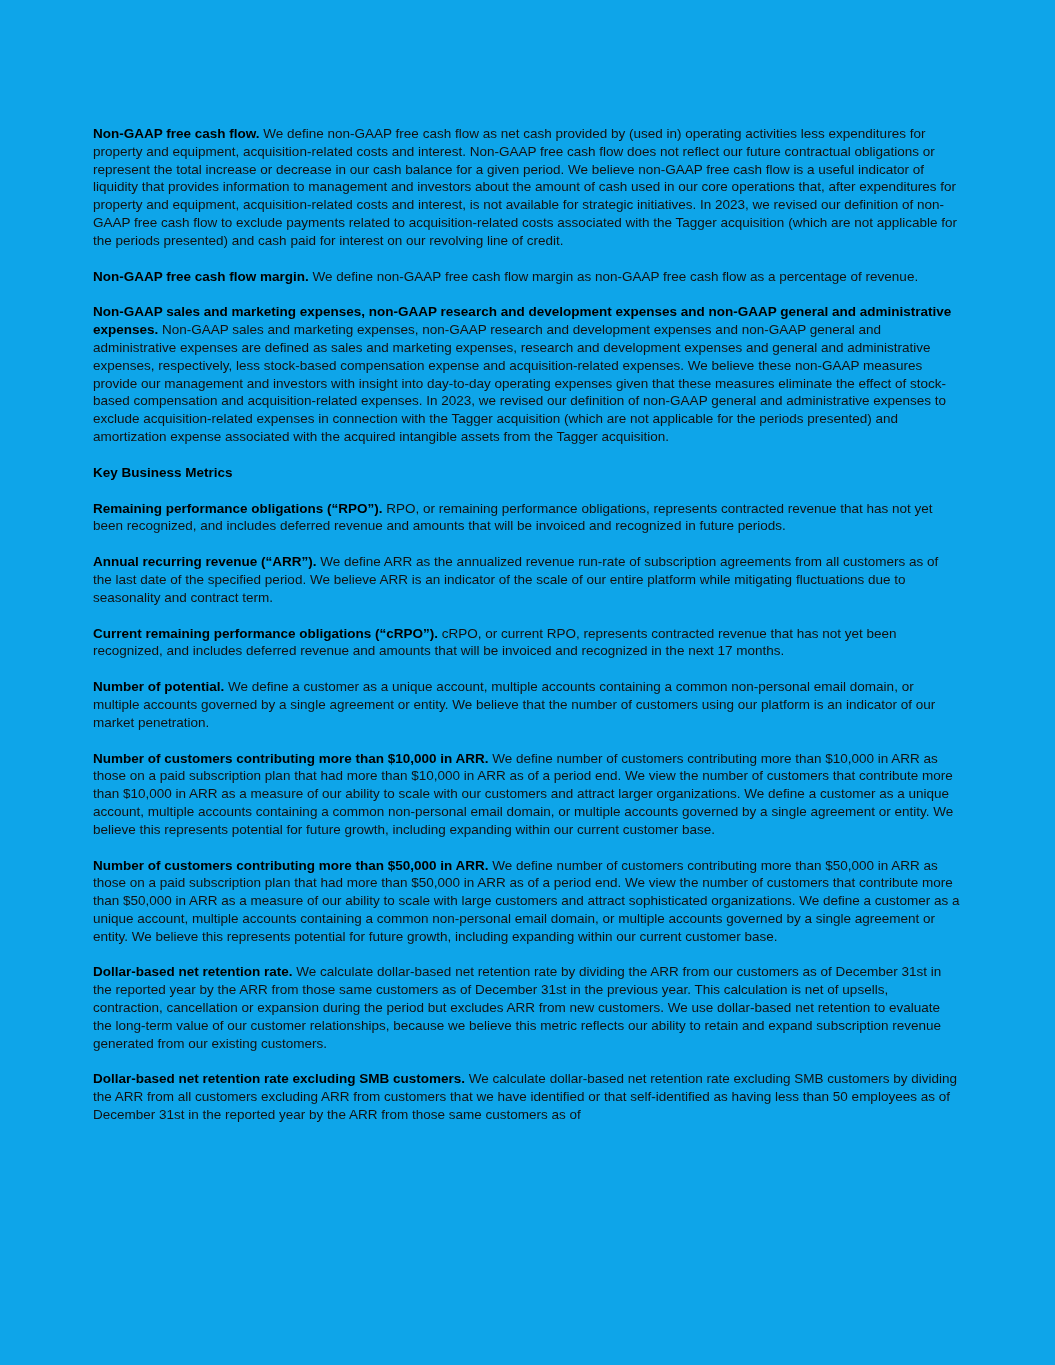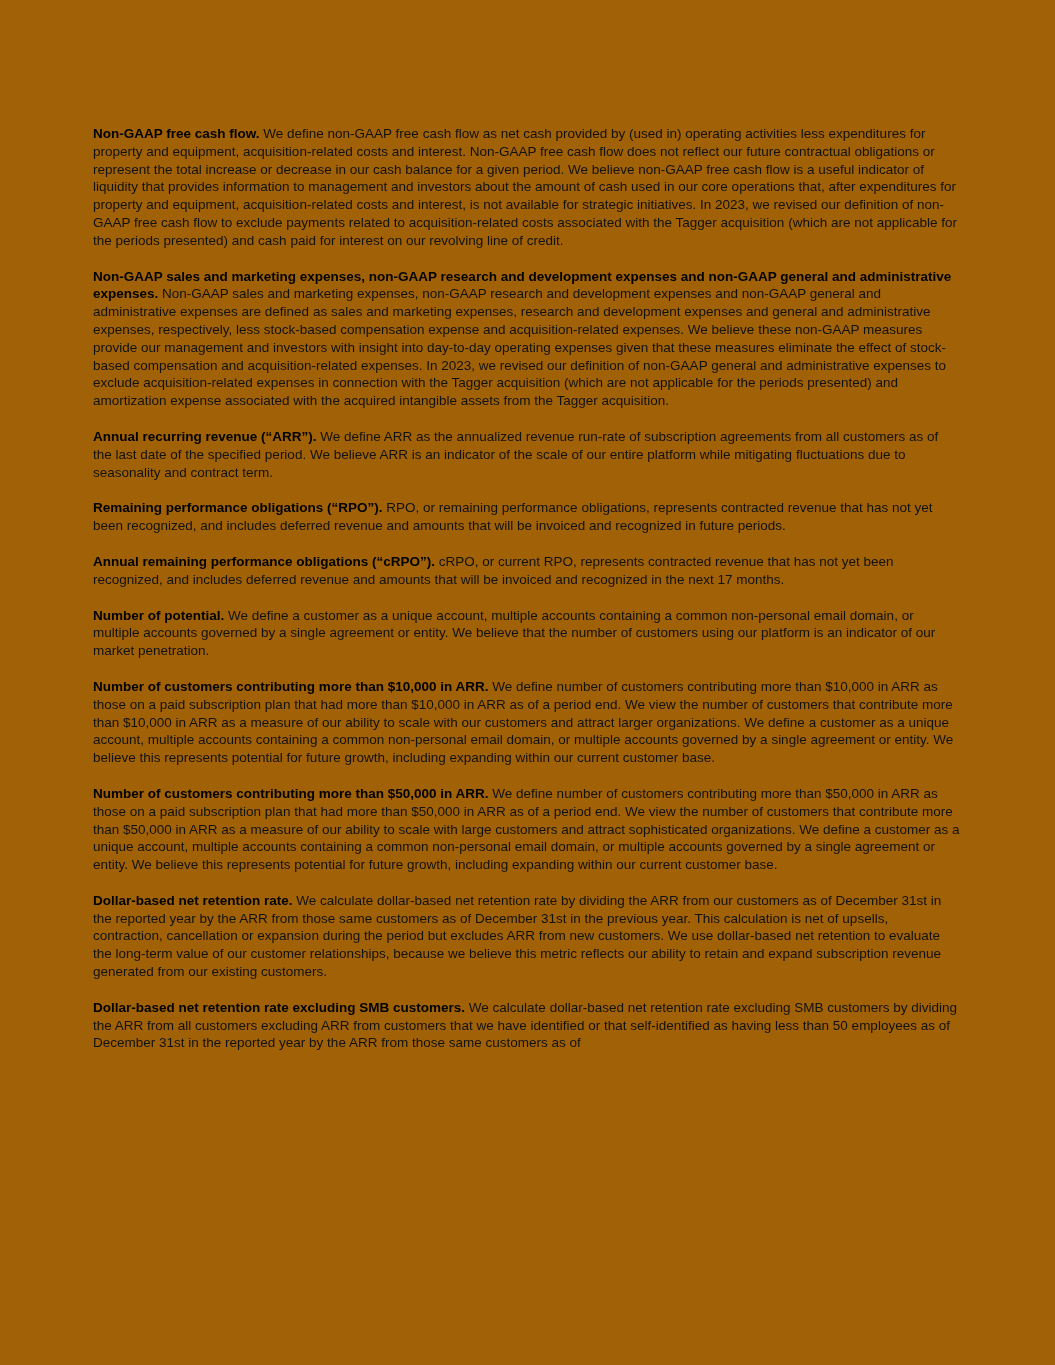--- a/index.html
+++ b/index.html
@@ -4,21 +4,21 @@
 <style>
   html, body {
     margin: 0;
     padding: 0;
     background: #ffffff;
   }
   .page {
     position: relative;
     width: 1055px;
     min-height: 1365px;
-    background: #a16207;
+    background: #0ea5e9;
     box-sizing: border-box;
     padding: 125px 95px 40px 93px;
     font-family: "Liberation Sans", sans-serif;
     font-size: 13.5px;
     line-height: 17.8px;
     color: #111111;
     overflow: hidden;
   }
   .para {
     margin: 0 0 18px 0;
@@ -33,23 +33,25 @@
     font-weight: bold;
     color: #000000;
   }
 </style>
 </head>
 <body>
 
 <div class="page">
   <div id="doc-body">
       <p class="para"><b>Non-GAAP free cash flow.</b><span> We define non-GAAP free cash flow as net cash provided by (used in) operating activities less expenditures for property and equipment, acquisition-related costs and interest. Non-GAAP free cash flow does not reflect our future contractual obligations or represent the total increase or decrease in our cash balance for a given period. We believe non-GAAP free cash flow is a useful indicator of liquidity that provides information to management and investors about the amount of cash used in our core operations that, after expenditures for property and equipment, acquisition-related costs and interest, is not available for strategic initiatives. In 2023, we revised our definition of non-GAAP free cash flow to exclude payments related to acquisition-related costs associated with the Tagger acquisition (which are not applicable for the periods presented) and cash paid for interest on our revolving line of credit.</span></p>
+      <p class="para"><b>Non-GAAP free cash flow margin.</b><span> We define non-GAAP free cash flow margin as non-GAAP free cash flow as a percentage of revenue.</span></p>
       <p class="para"><b>Non-GAAP sales and marketing expenses, non-GAAP research and development expenses and non-GAAP general and administrative expenses.</b><span> Non-GAAP sales and marketing expenses, non-GAAP research and development expenses and non-GAAP general and administrative expenses are defined as sales and marketing expenses, research and development expenses and general and administrative expenses, respectively, less stock-based compensation expense and acquisition-related expenses. We believe these non-GAAP measures provide our management and investors with insight into day-to-day operating expenses given that these measures eliminate the effect of stock-based compensation and acquisition-related expenses. In 2023, we revised our definition of non-GAAP general and administrative expenses to exclude acquisition-related expenses in connection with the Tagger acquisition (which are not applicable for the periods presented) and amortization expense associated with the acquired intangible assets from the Tagger acquisition.</span></p>
+      <p class="heading">Key Business Metrics</p>
+      <p class="para"><b>Remaining performance obligations (“RPO”).</b><span> RPO, or remaining performance obligations, represents contracted revenue that has not yet been recognized, and includes deferred revenue and amounts that will be invoiced and recognized in future periods.</span></p>
       <p class="para"><b>Annual recurring revenue (“ARR”).</b><span> We define ARR as the annualized revenue run-rate of subscription agreements from all customers as of the last date of the specified period. We believe ARR is an indicator of the scale of our entire platform while mitigating fluctuations due to seasonality and contract term.</span></p>
-      <p class="para"><b>Remaining performance obligations (“RPO”).</b><span> RPO, or remaining performance obligations, represents contracted revenue that has not yet been recognized, and includes deferred revenue and amounts that will be invoiced and recognized in future periods.</span></p>
-      <p class="para"><b>Annual remaining performance obligations (“cRPO”).</b><span> cRPO, or current RPO, represents contracted revenue that has not yet been recognized, and includes deferred revenue and amounts that will be invoiced and recognized in the next 17 months.</span></p>
+      <p class="para"><b>Current remaining performance obligations (“cRPO”).</b><span> cRPO, or current RPO, represents contracted revenue that has not yet been recognized, and includes deferred revenue and amounts that will be invoiced and recognized in the next 17 months.</span></p>
       <p class="para"><b>Number of potential.</b><span> We define a customer as a unique account, multiple accounts containing a common non-personal email domain, or multiple accounts governed by a single agreement or entity. We believe that the number of customers using our platform is an indicator of our market penetration.</span></p>
       <p class="para"><b>Number of customers contributing more than $10,000 in ARR.</b><span> We define number of customers contributing more than $10,000 in ARR as those on a paid subscription plan that had more than $10,000 in ARR as of a period end. We view the number of customers that contribute more than $10,000 in ARR as a measure of our ability to scale with our customers and attract larger organizations. We define a customer as a unique account, multiple accounts containing a common non-personal email domain, or multiple accounts governed by a single agreement or entity. We believe this represents potential for future growth, including expanding within our current customer base.</span></p>
       <p class="para"><b>Number of customers contributing more than $50,000 in ARR.</b><span> We define number of customers contributing more than $50,000 in ARR as those on a paid subscription plan that had more than $50,000 in ARR as of a period end. We view the number of customers that contribute more than $50,000 in ARR as a measure of our ability to scale with large customers and attract sophisticated organizations. We define a customer as a unique account, multiple accounts containing a common non-personal email domain, or multiple accounts governed by a single agreement or entity. We believe this represents potential for future growth, including expanding within our current customer base.</span></p>
       <p class="para"><b>Dollar-based net retention rate.</b><span> We calculate dollar-based net retention rate by dividing the ARR from our customers as of December 31st in the reported year by the ARR from those same customers as of December 31st in the previous year. This calculation is net of upsells, contraction, cancellation or expansion during the period but excludes ARR from new customers. We use dollar-based net retention to evaluate the long-term value of our customer relationships, because we believe this metric reflects our ability to retain and expand subscription revenue generated from our existing customers.</span></p>
       <p class="para"><b>Dollar-based net retention rate excluding SMB customers.</b><span> We calculate dollar-based net retention rate excluding SMB customers by dividing the ARR from all customers excluding ARR from customers that we have identified or that self-identified as having less than 50 employees as of December 31st in the reported year by the ARR from those same customers as of</span></p>
     </div>
 </div>
 
 </body></html>

